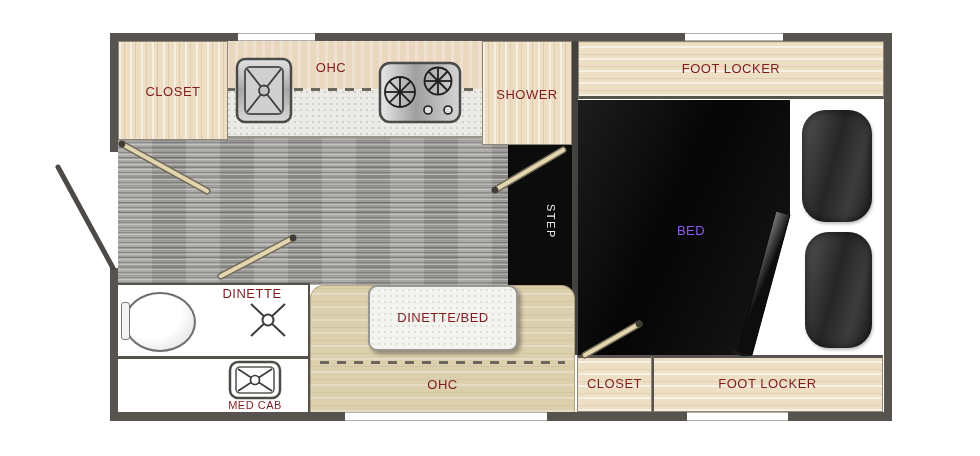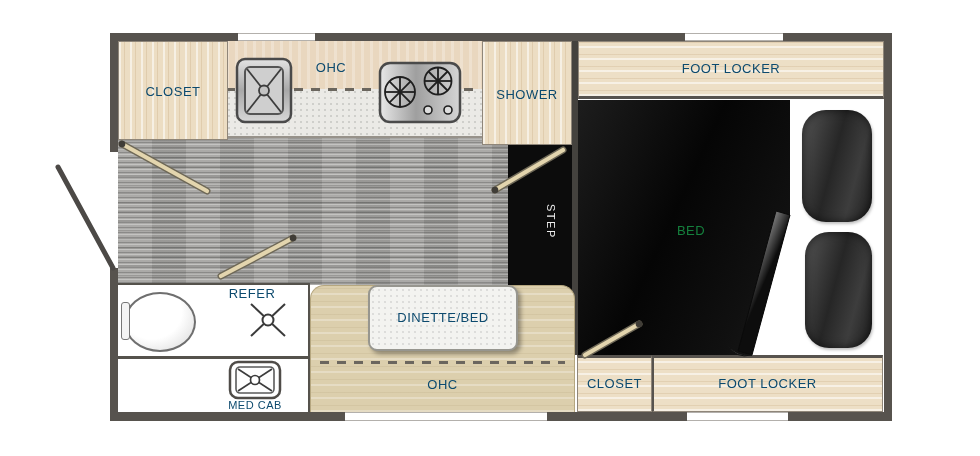--- a/index.html
+++ b/index.html
@@ -31,23 +31,23 @@
   .bench{background-color:#dccfad;
     background-image:repeating-linear-gradient(0deg, rgba(255,255,255,.28) 0 2px, rgba(255,255,255,0) 2px 6px,
       rgba(140,118,74,.10) 6px 7px, rgba(140,118,74,0) 7px 13px);
     border:1px solid #b5a67f;border-bottom:none;border-radius:14px 14px 0 0;}
   .black{background:#0c0c0c;}
   .bed{background:linear-gradient(115deg,#1d1d1d 0%,#050505 45%,#101010 78%,#1a1a1a 100%);
     clip-path:polygon(0 0,100% 0,100% 45%,82% 100%,0 100%);}
   .cushion{background:linear-gradient(105deg,#565656 0%,#262626 45%,#3d3d3d 72%,#1d1d1d 100%);
     border-radius:24px;box-shadow:inset 0 0 10px rgba(0,0,0,.65), 1px 2px 3px rgba(0,0,0,.25);}
   .dash{height:3px;background:repeating-linear-gradient(90deg,#6b665e 0 9px,rgba(0,0,0,0) 9px 17px);}
-  .lbl{color:#0c4a6e;font-size:13px;line-height:14px;text-align:center;letter-spacing:.5px;white-space:nowrap;}
+  .lbl{color:#7f1d1d;font-size:13px;line-height:14px;text-align:center;letter-spacing:.5px;white-space:nowrap;}
   .lbl-sm{font-size:11px;}
-  .lbl-light{color:#15803d;}
+  .lbl-light{color:#8b5cf6;}
   .step-lbl{writing-mode:vertical-rl;font-size:11px;letter-spacing:1.5px;color:#eeeeee;text-align:center;}
   .bath{background:#ffffff;border-top:2.5px solid #55524c;border-right:2.5px solid #55524c;}
   .bath-div{background:#55524c;height:2.5px;}
   .toilet{background:radial-gradient(ellipse at 38% 32%, #ffffff 50%, #e2e2e2 85%, #cfcfcf 100%);
     border:2px solid #6f6f6f;border-radius:50%;}
   .tank{background:#f4f4f4;border:1.5px solid #777;border-radius:3px;}
   .table{background-color:#f3f3f0;
     background-image:radial-gradient(rgba(120,120,120,.18) 1px, rgba(0,0,0,0) 1.3px);
     background-size:6px 6px;border:2px solid #97968f;border-radius:9px;
     box-shadow:3px 3px 4px rgba(0,0,0,.35);}
@@ -79,21 +79,21 @@
 
   <div class="abs bed" style="left:578px;top:100px;width:212px;height:255px;"></div>
   <div class="abs lbl lbl-light" style="left:649px;top:224px;width:84px;">BED</div>
   <div class="abs cushion" style="left:802px;top:110px;width:70px;height:112px;"></div>
   <div class="abs cushion" style="left:805px;top:232px;width:67px;height:116px;"></div>
 
   <div class="abs bath" style="left:118px;top:283px;width:192px;height:129px;"></div>
   <div class="abs bath-div" style="left:118px;top:356px;width:190px;"></div>
   <div class="abs toilet" style="left:124px;top:292px;width:72px;height:60px;"></div>
   <div class="abs tank" style="left:121px;top:302px;width:9px;height:38px;"></div>
-  <div class="abs lbl" style="left:202px;top:287px;width:100px;">REFER</div>
+  <div class="abs lbl" style="left:202px;top:287px;width:100px;">DINETTE</div>
   <div class="abs" style="left:245px;top:299px;">
     <svg width="46" height="42" viewBox="0 0 46 42">
       <line x1="6" y1="5" x2="40" y2="37" stroke="#3a3a3a" stroke-width="2"></line>
       <line x1="40" y1="5" x2="6" y2="37" stroke="#3a3a3a" stroke-width="2"></line>
       <circle cx="23" cy="21" r="5.5" fill="#ffffff" stroke="#3a3a3a" stroke-width="2"></circle>
     </svg>
   </div>
   <div class="abs" style="left:228px;top:360px;">
     <svg width="54" height="40" viewBox="0 0 54 40">
       <rect x="2" y="2" width="50" height="36" rx="8" fill="#ffffff" stroke="#4f4c48" stroke-width="2.5"></rect>

